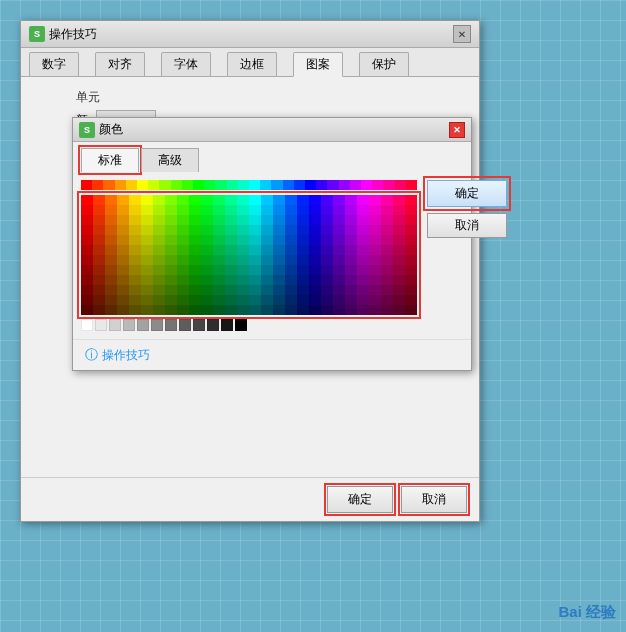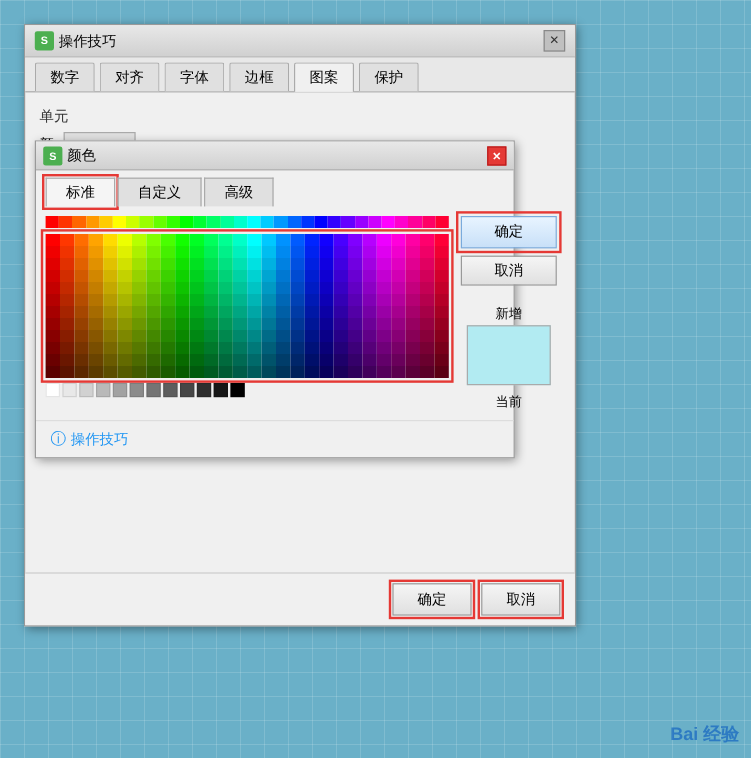--- a/index.html
+++ b/index.html
@@ -67,21 +67,21 @@
       cursor: pointer;
       font-size: 10px;
       color: #333;
     }
 
     .main-tabs {
       display: flex;
       background: #e8e8e8;
       border-bottom: 1px solid #aaa;
       padding: 4px 8px 0;
-      gap: 4px;
+      gap: 16px;
     }
 
     .tab-item {
       padding: 3px 12px;
       background: #e0e0e0;
       border: 1px solid #aaa;
       border-bottom: none;
       cursor: pointer;
       font-size: 12px;
       border-radius: 2px 2px 0 0;
@@ -90,20 +90,21 @@
     .tab-item.active {
       background: #f0f0f0;
       border-bottom: 1px solid #f0f0f0;
       margin-bottom: -1px;
     }
 
     .main-content {
       padding: 12px;
       min-height: 400px;
       position: relative;
+      margin-left: 43px;
     }
 
     .section-label {
       font-size: 12px;
       margin-bottom: 4px;
       color: #333;
     }
 
     .color-preview-row {
       display: flex;
@@ -393,21 +394,20 @@
       <div class="color-dialog-titlebar">
         <div class="color-titlebar-left">
           <div class="app-icon">S</div>
           <span>颜色</span>
         </div>
         <div class="color-close-btn">✕</div>
       </div>
 
       <div class="color-tabs">
         <div class="color-tab active active-outline">标准</div>
-        <div class="color-tab">自定义</div>
         <div class="color-tab">高级</div>
       </div>
 
       <div class="color-body">
         <div class="color-left">
 
           
           <div class="rainbow-section">
             <div class="rainbow-row">
               <div class="rainbow-cell" style="background:#ff0000"></div>
@@ -825,25 +825,20 @@
               <div class="gray-cell" style="background-color: rgb(46, 46, 46); border: 1px solid rgba(0, 0, 0, 0.1);"></div>
               <div class="gray-cell" style="background-color: rgb(23, 23, 23); border: 1px solid rgba(0, 0, 0, 0.1);"></div>
               <div class="gray-cell" style="background-color: rgb(0, 0, 0); border: 1px solid rgba(0, 0, 0, 0.1);"></div>
             </div>
         </div>
 
         <div class="color-right">
           <button class="confirm-btn">确定</button>
           <button class="cancel-btn-small">取消</button>
 
-          <div class="new-color-section">
-            <div class="new-label">新增</div>
-            <div class="new-color-box"></div>
-            <div class="current-label">当前</div>
-          </div>
         </div>
       </div>
 
       <div class="tips-row">
         <span class="tips-icon">ⓘ</span>
         <span class="tips-text">操作技巧</span>
       </div>
     </div>
   </div>
 

